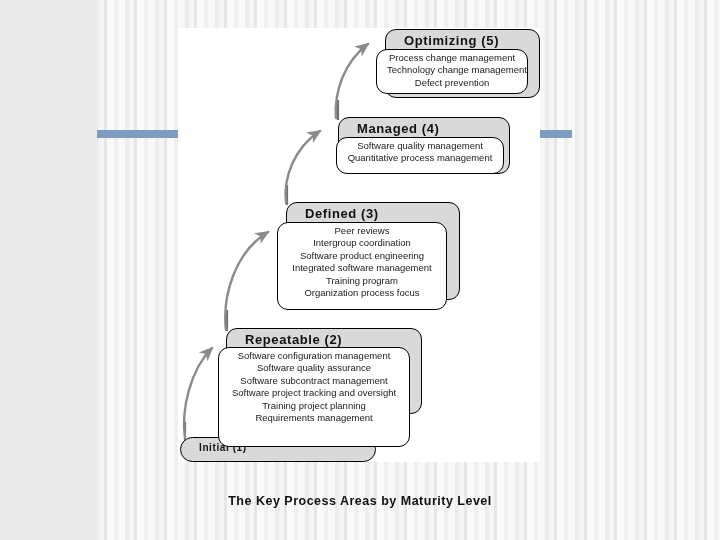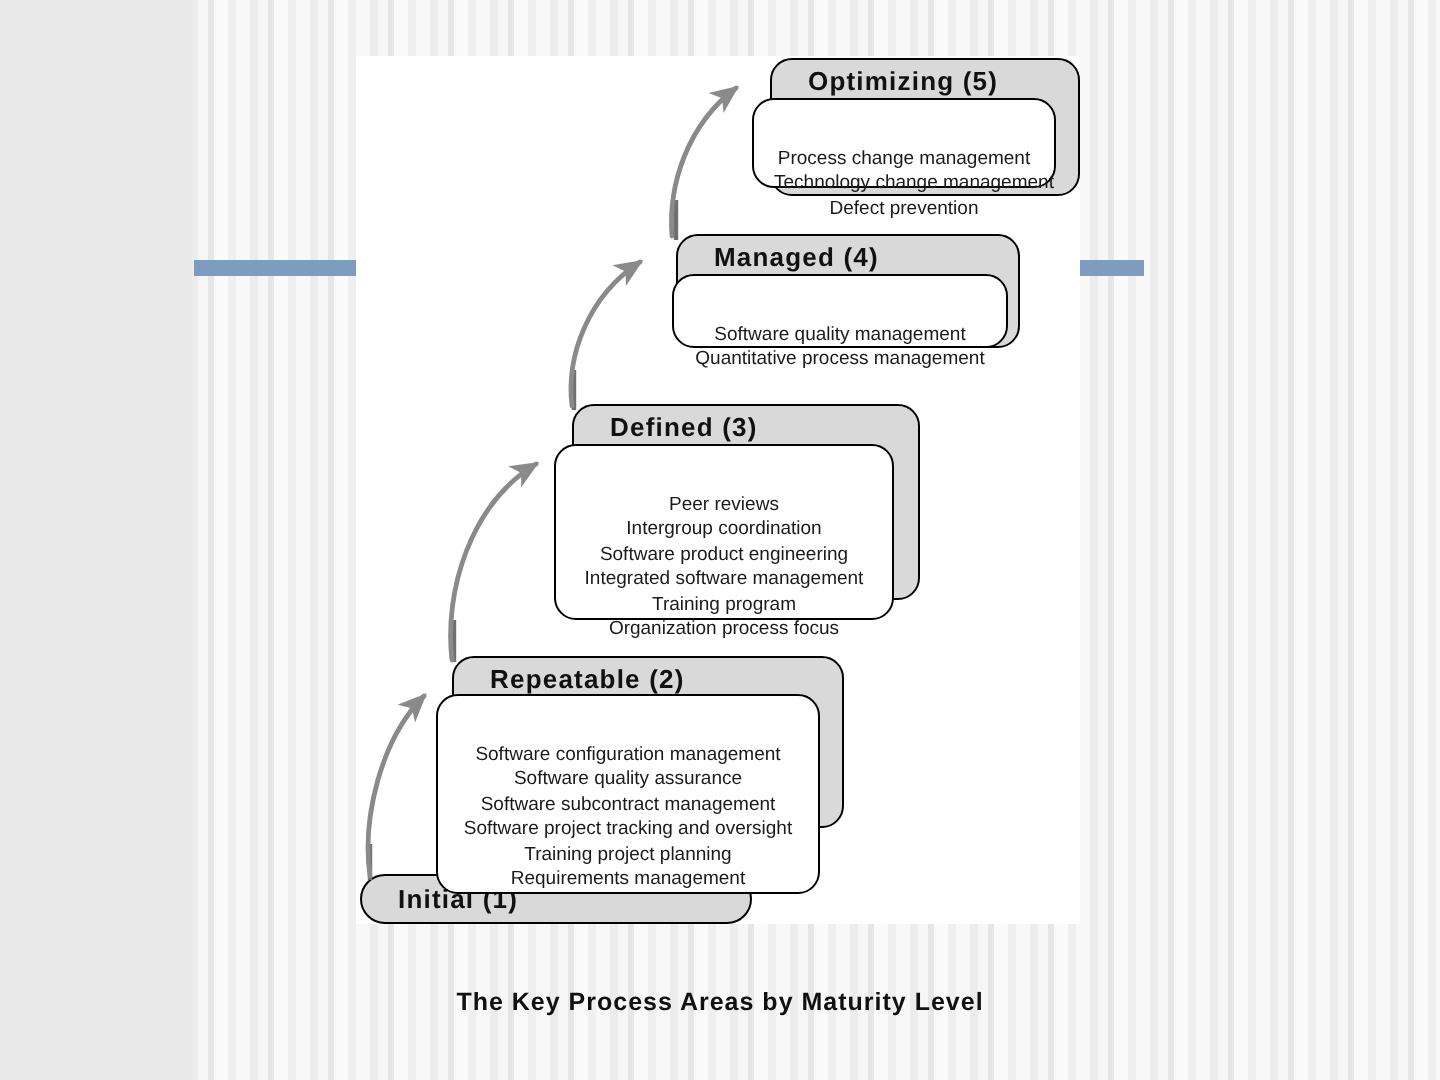--- a/index.html
+++ b/index.html
@@ -82,21 +82,21 @@
     white-space: nowrap;
   }
 
   .level-body {
     position: absolute;
     background: #ffffff;
     border: 1.4px solid #000000;
     border-radius: 11px;
     box-sizing: border-box;
     z-index: 3;
-    padding: 24px 10px 6px 10px;
+    padding: 2px 10px 6px 10px;
   }
   .level-body ul {
     margin: 0;
     padding: 0;
     list-style: none;
     text-align: center;
   }
   .level-body li {
     font-size: 9.5px;
     color: #1a1a1a;
@@ -114,21 +114,21 @@
     background: #d9d9d9;
     border: 1.4px solid #000000;
     border-radius: 13px;
     box-sizing: border-box;
     z-index: 2;
   }
   #level1-label {
     position: absolute;
     left: 18px;
     top: 4px;
-    font-size: 13px;
+    font-size: 10px;
     font-weight: bold;
     color: #111111;
     letter-spacing: 0.6px;
     white-space: nowrap;
   }
 
   
   #arrows {
     position: absolute;
     left: 0; top: 0;

